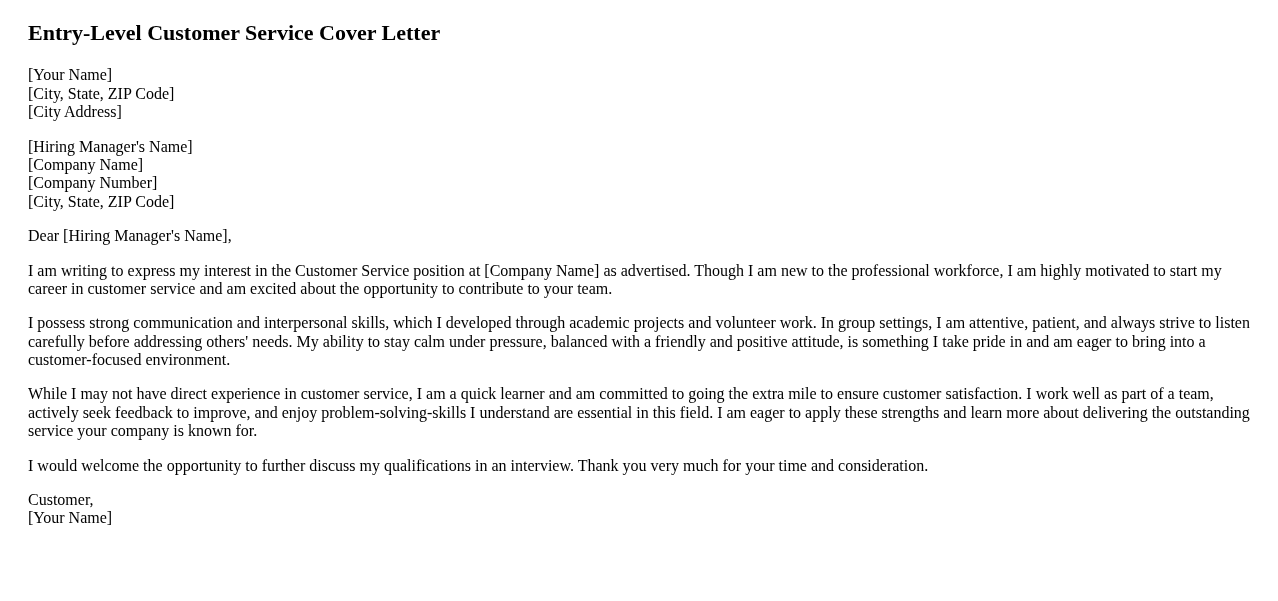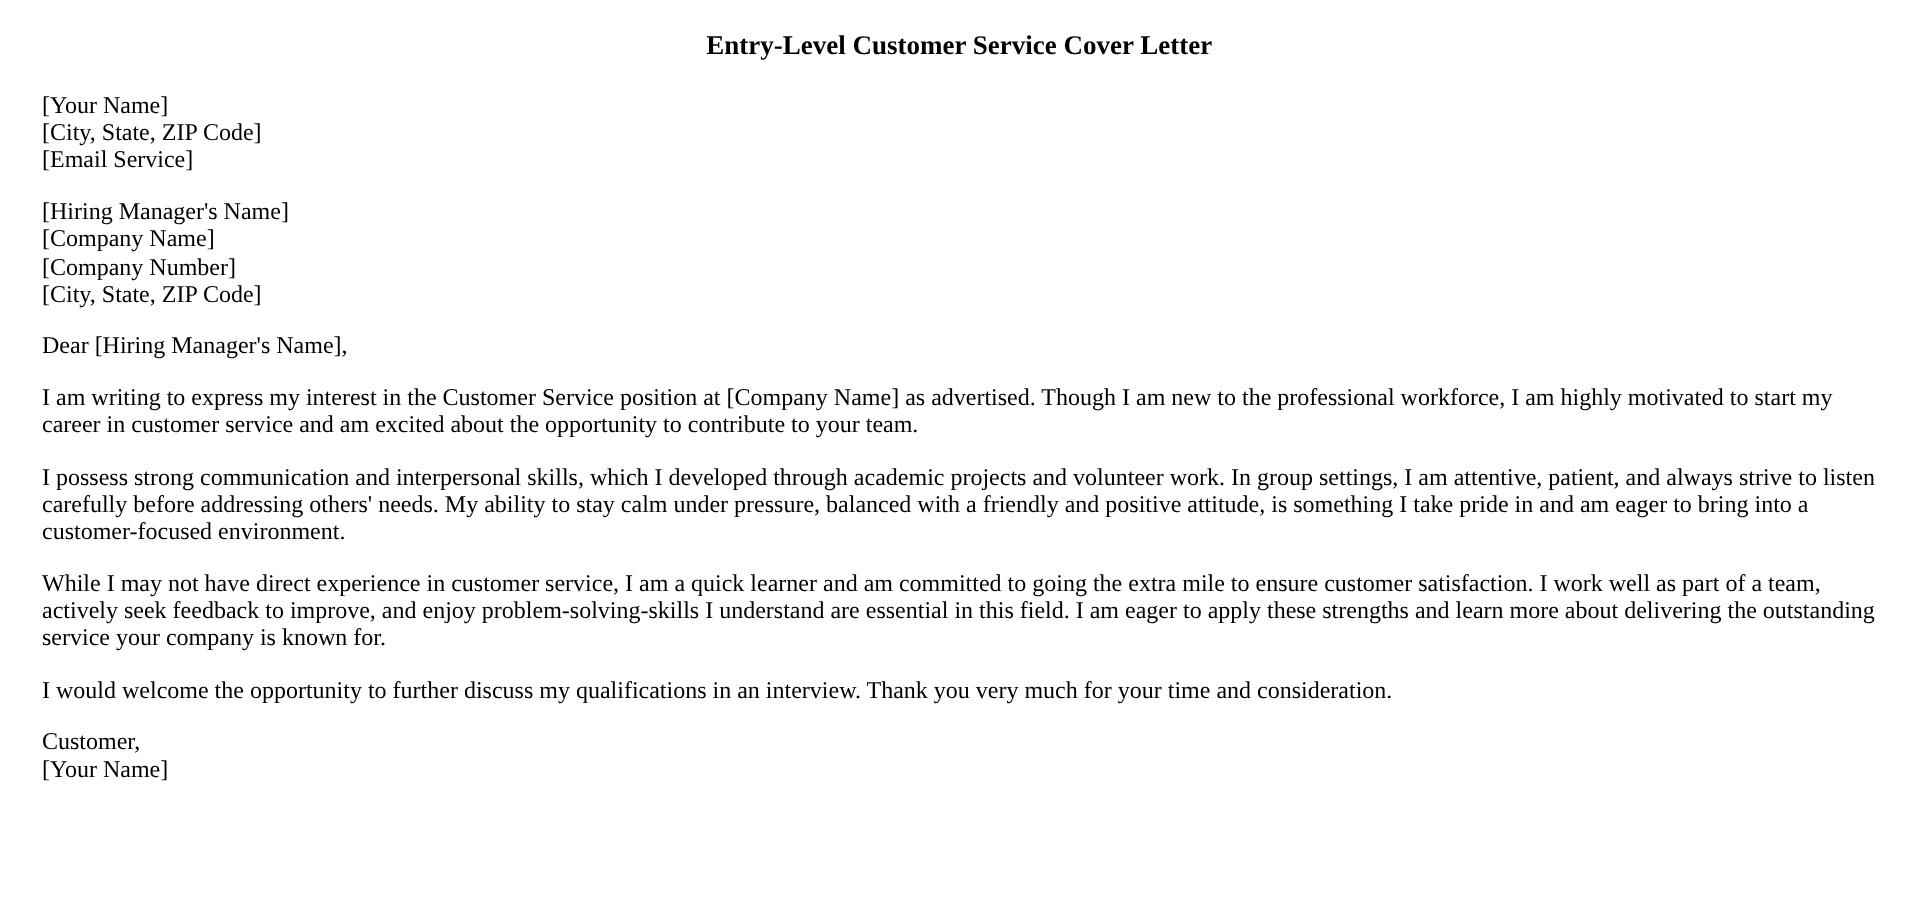--- a/index.html
+++ b/index.html
@@ -12,43 +12,42 @@
     width: 1278px;
     height: 601px;
     overflow: hidden;
     font-family: "Liberation Serif", "DejaVu Serif", serif;
     font-size: 16px;
     line-height: 1.15;
     box-sizing: border-box;
     padding: 14px 27px 0 28px;
   }
   h1.doc-title {
-    font-size: 18px;
+    font-size: 22px;
     font-weight: bold;
     margin: 6px 0 20px 0;
     line-height: 1.2;
     font-family: "Liberation Serif", "DejaVu Serif", serif;
-    text-align: center;
   }
   p.block {
     margin: 4px 0 16px 0;
   }
   p.block .line {
     display: block;
   }
 </style>
 </head>
 <body>
 
 <h1 class="doc-title">Entry-Level Customer Service Cover Letter</h1>
 
 <p class="block">
   <span class="line">[Your Name]</span>
   <span class="line">[City, State, ZIP Code]</span>
-  <span class="line">[Email Service]</span>
+  <span class="line">[City Address]</span>
 </p>
 
 <p class="block">
   <span class="line">[Hiring Manager's Name]</span>
   <span class="line">[Company Name]</span>
   <span class="line">[Company Number]</span>
   <span class="line">[City, State, ZIP Code]</span>
 </p>
 
 <p class="block">Dear [Hiring Manager's Name],</p>

